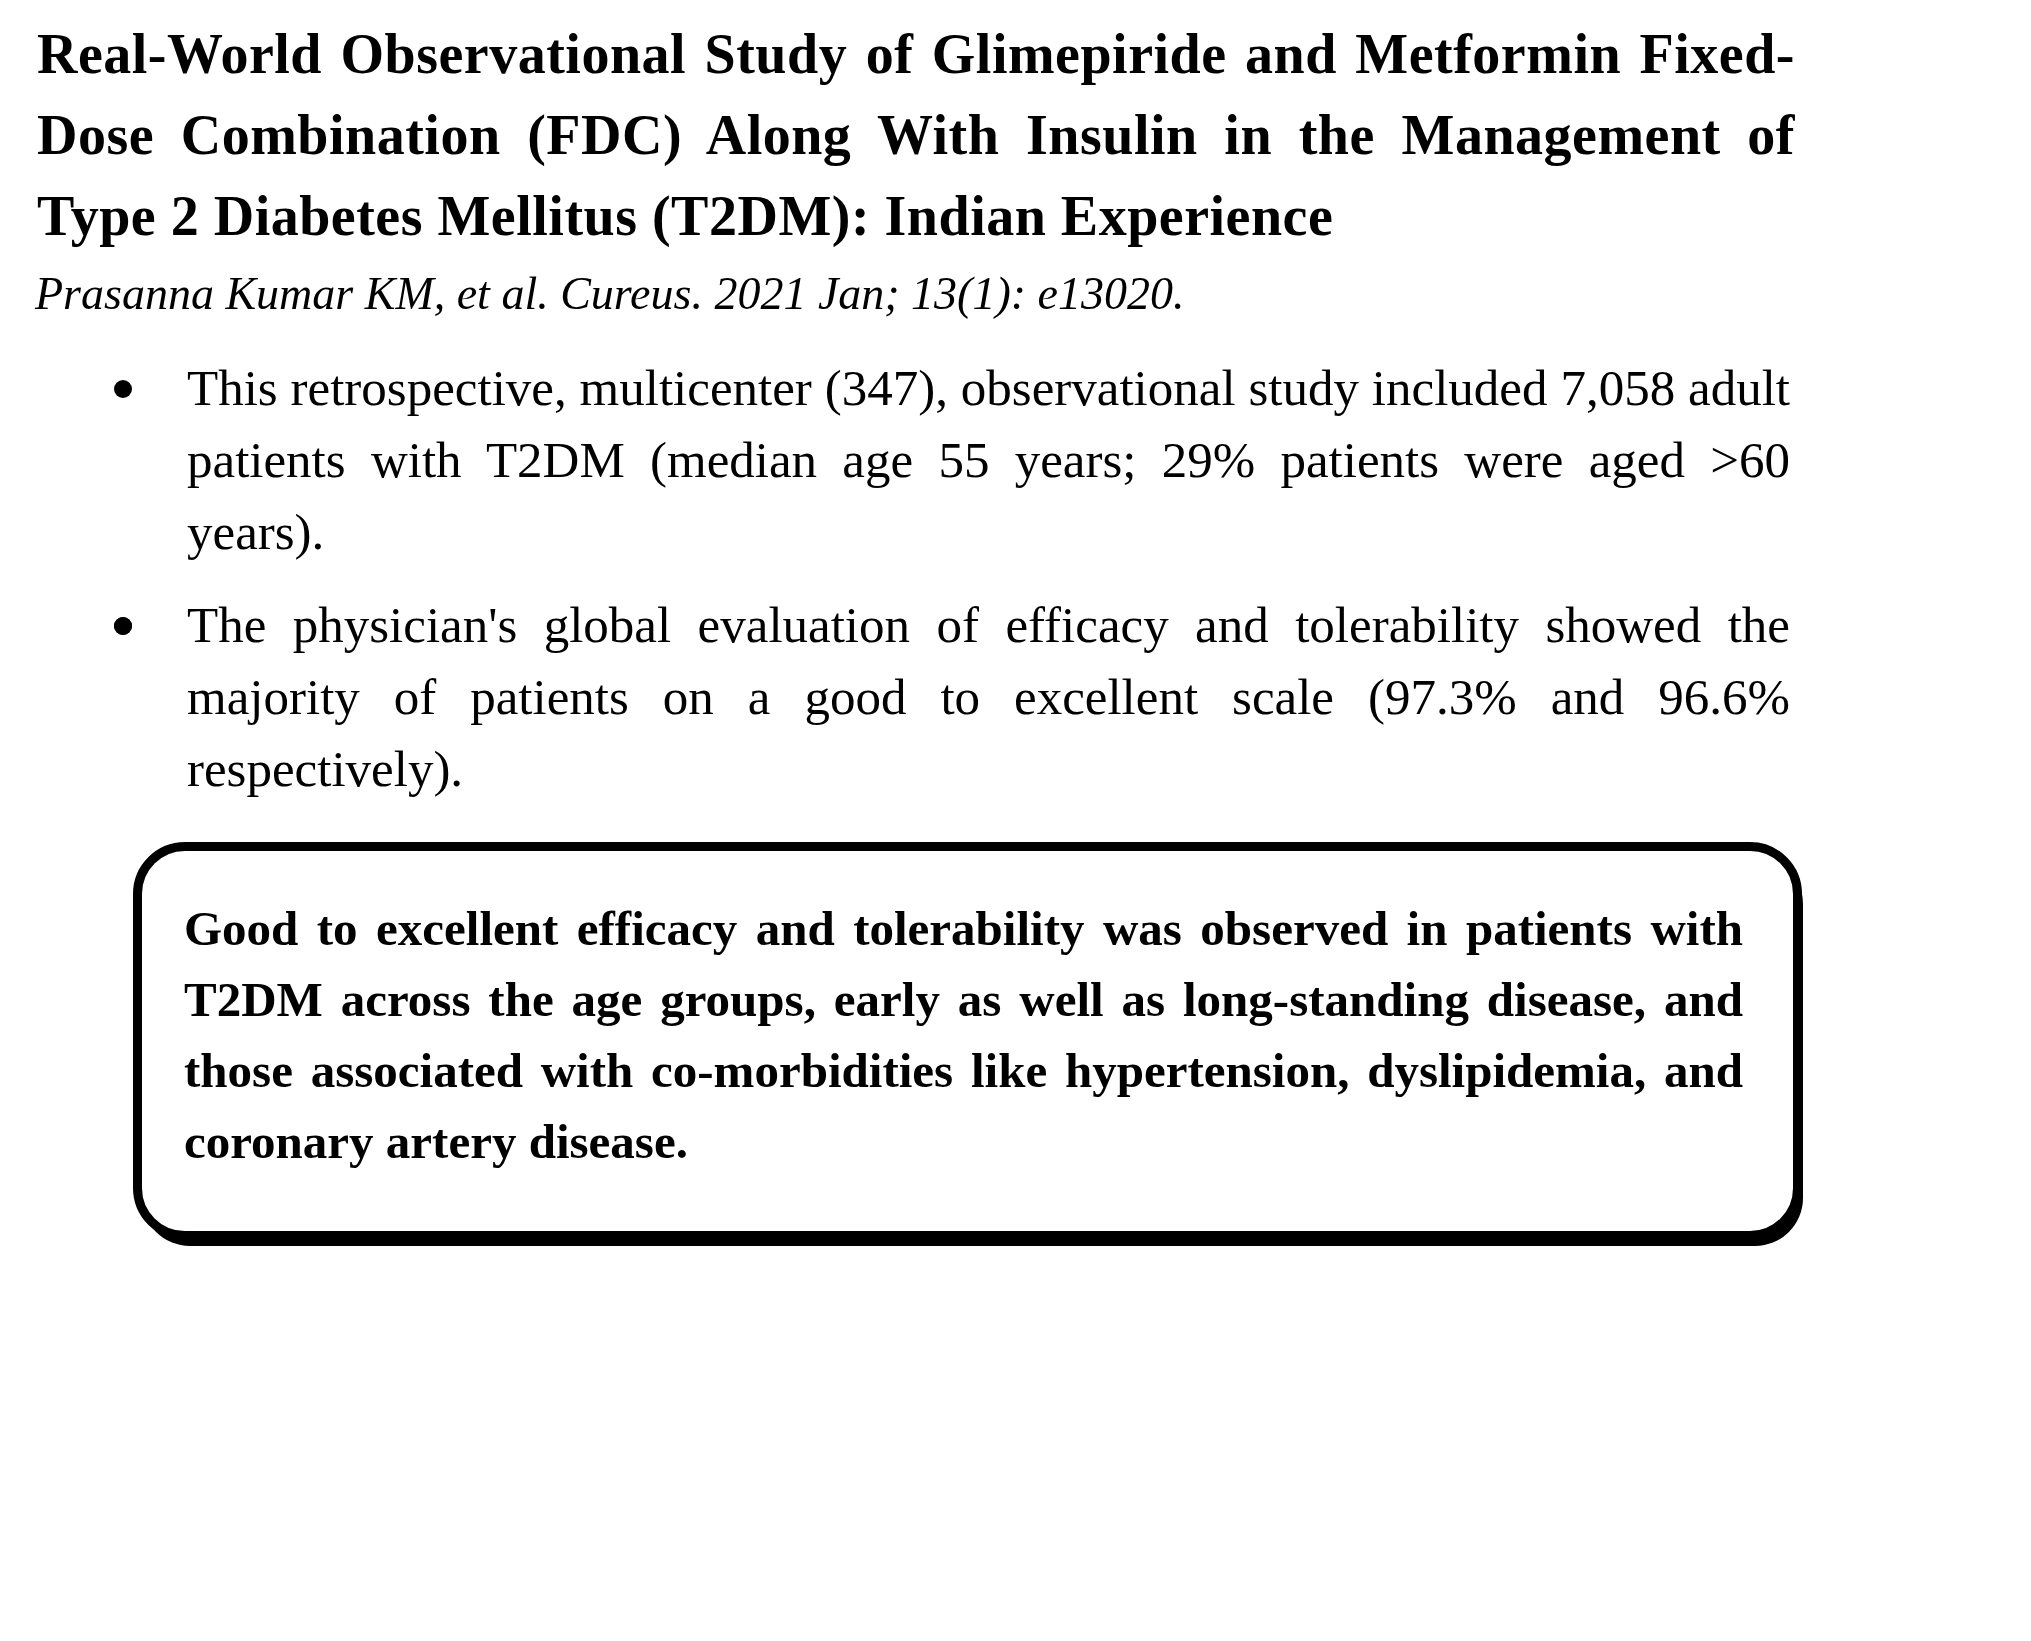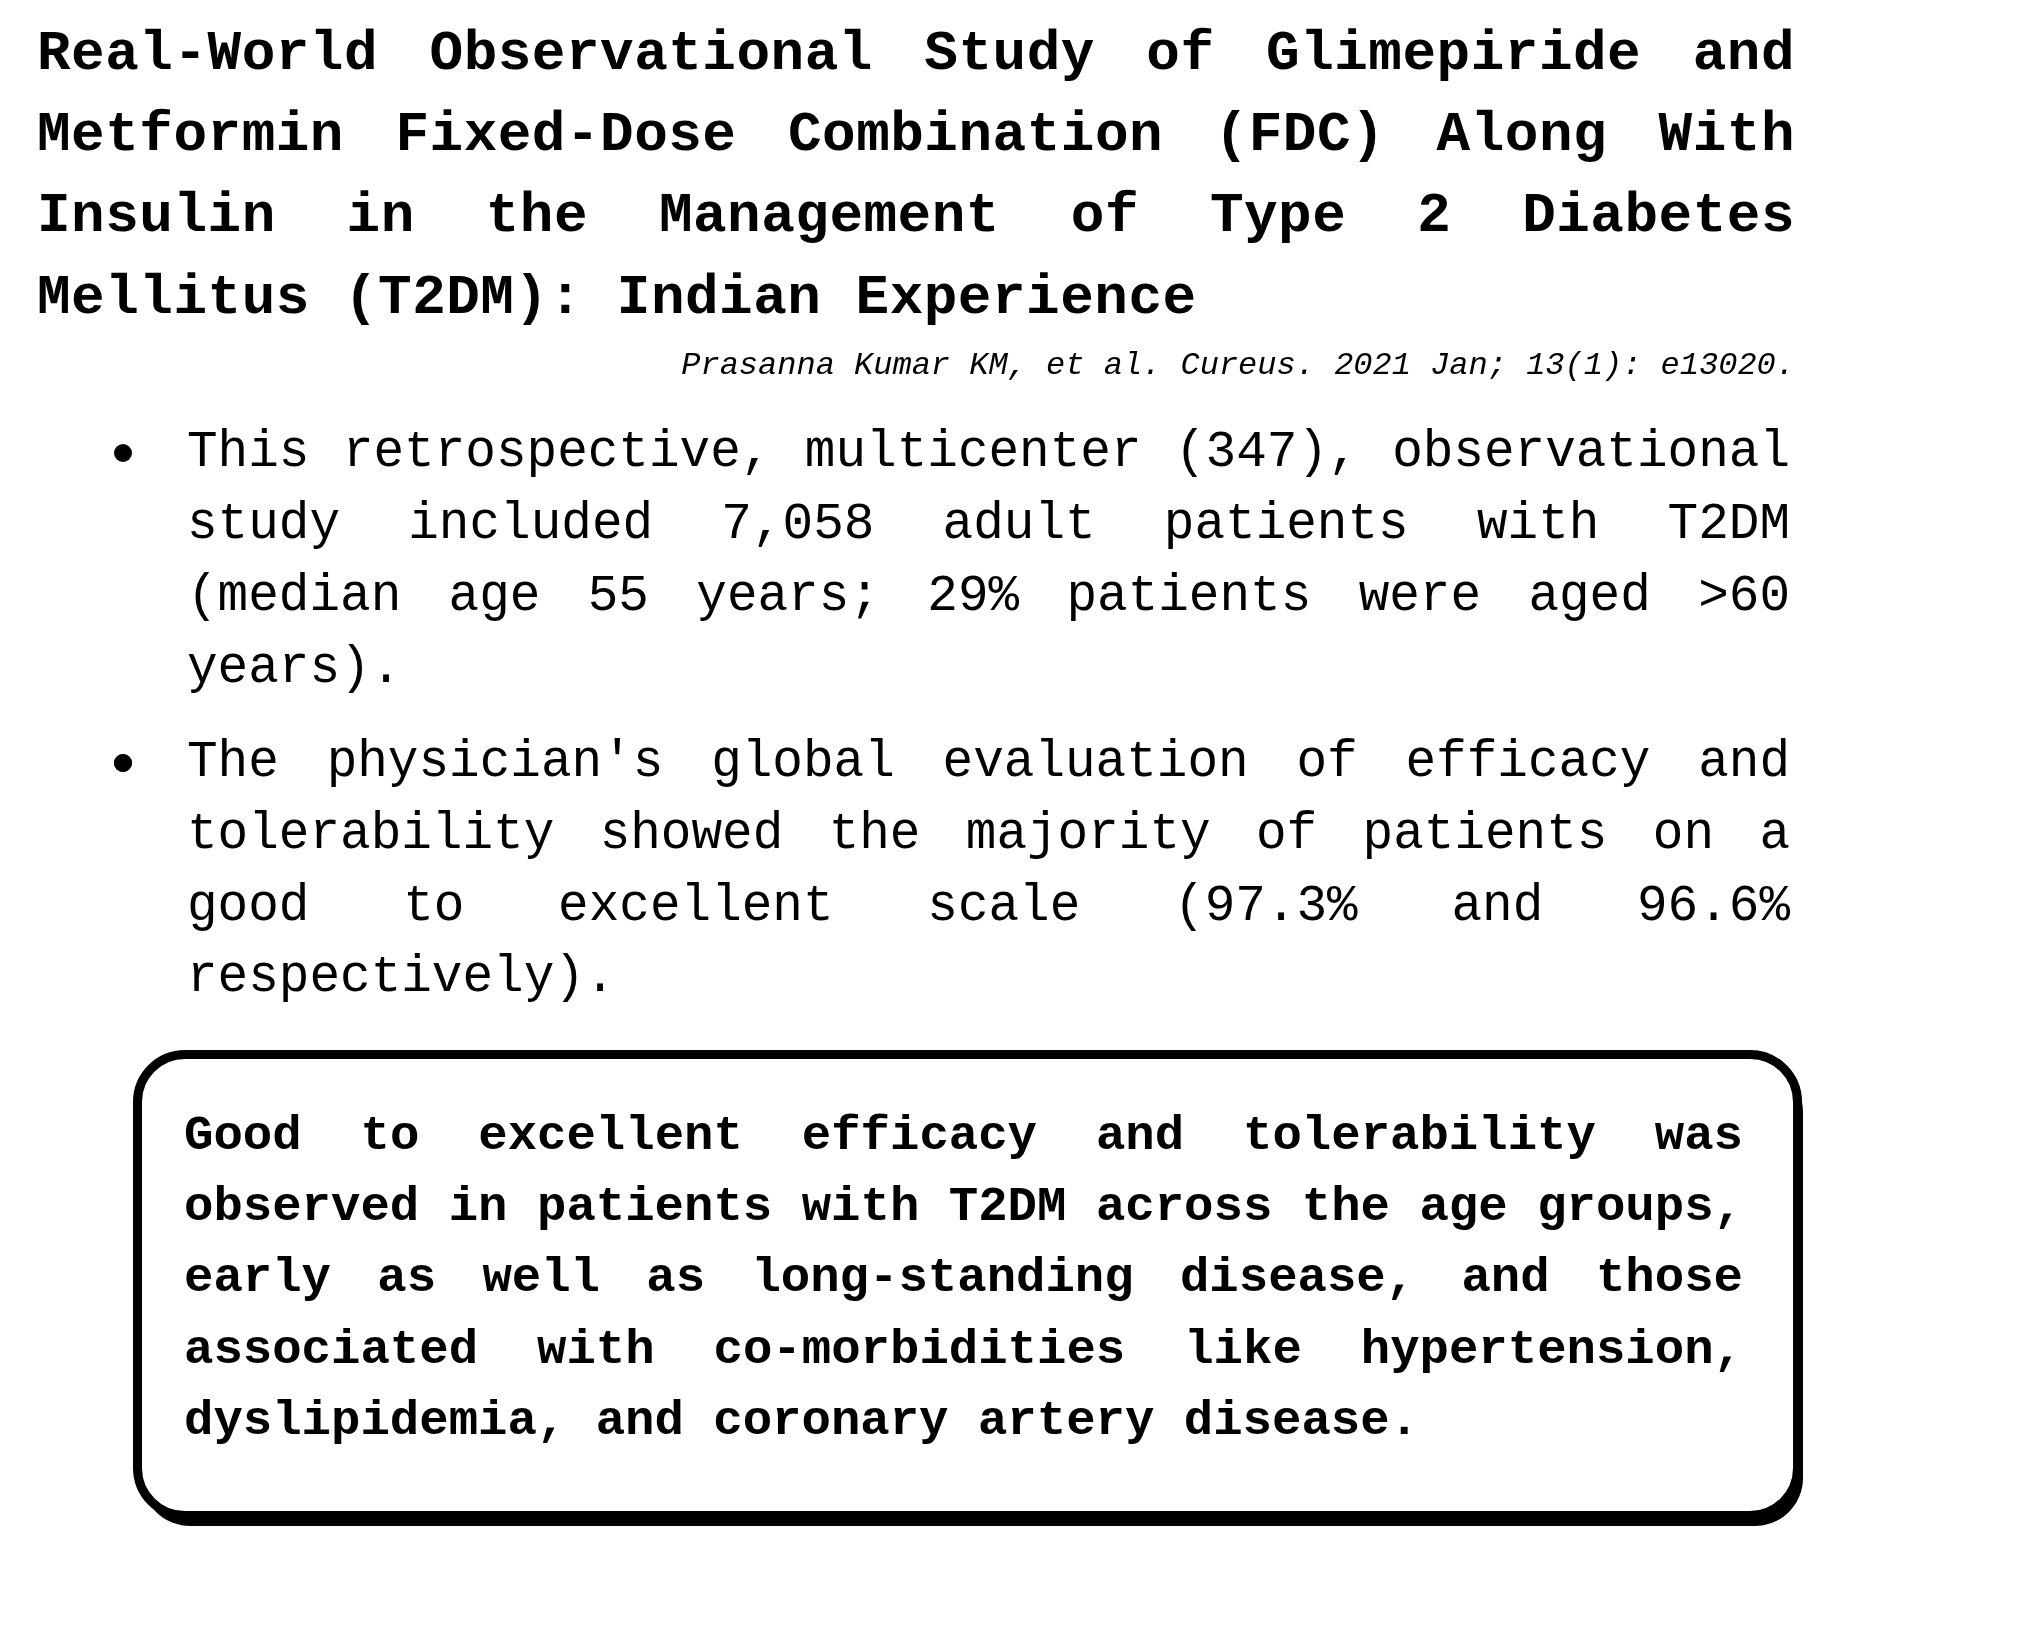--- a/index.html
+++ b/index.html
@@ -6,39 +6,38 @@
     margin: 0;
     padding: 0;
     background: #ffffff;
   }
   .page {
     position: relative;
     width: 1873px;
     height: 1641px;
     background: #ffffff;
     color: #000000;
-    font-family: Liberation Mono, monospace;
+    font-family: Liberation Serif, serif;
     overflow: hidden;
     box-sizing: border-box;
   }
   .title {
     margin: 14px 78px 0 37px;
     font-size: 56px;
     font-weight: 700;
     line-height: 1.45;
     text-align: justify;
     letter-spacing: 0.5px;
   }
   .citation {
     margin: 8px 78px 0 35px;
-    font-size: 32px;
+    font-size: 46px;
     font-style: italic;
     font-weight: 400;
     line-height: 1.2;
-    text-align: right;
   }
   ul.bullets {
     list-style: none;
     margin: 32px 83px 0 112px;
     padding: 0;
   }
   ul.bullets li {
     position: relative;
     padding-left: 75px;
     font-size: 51px;

